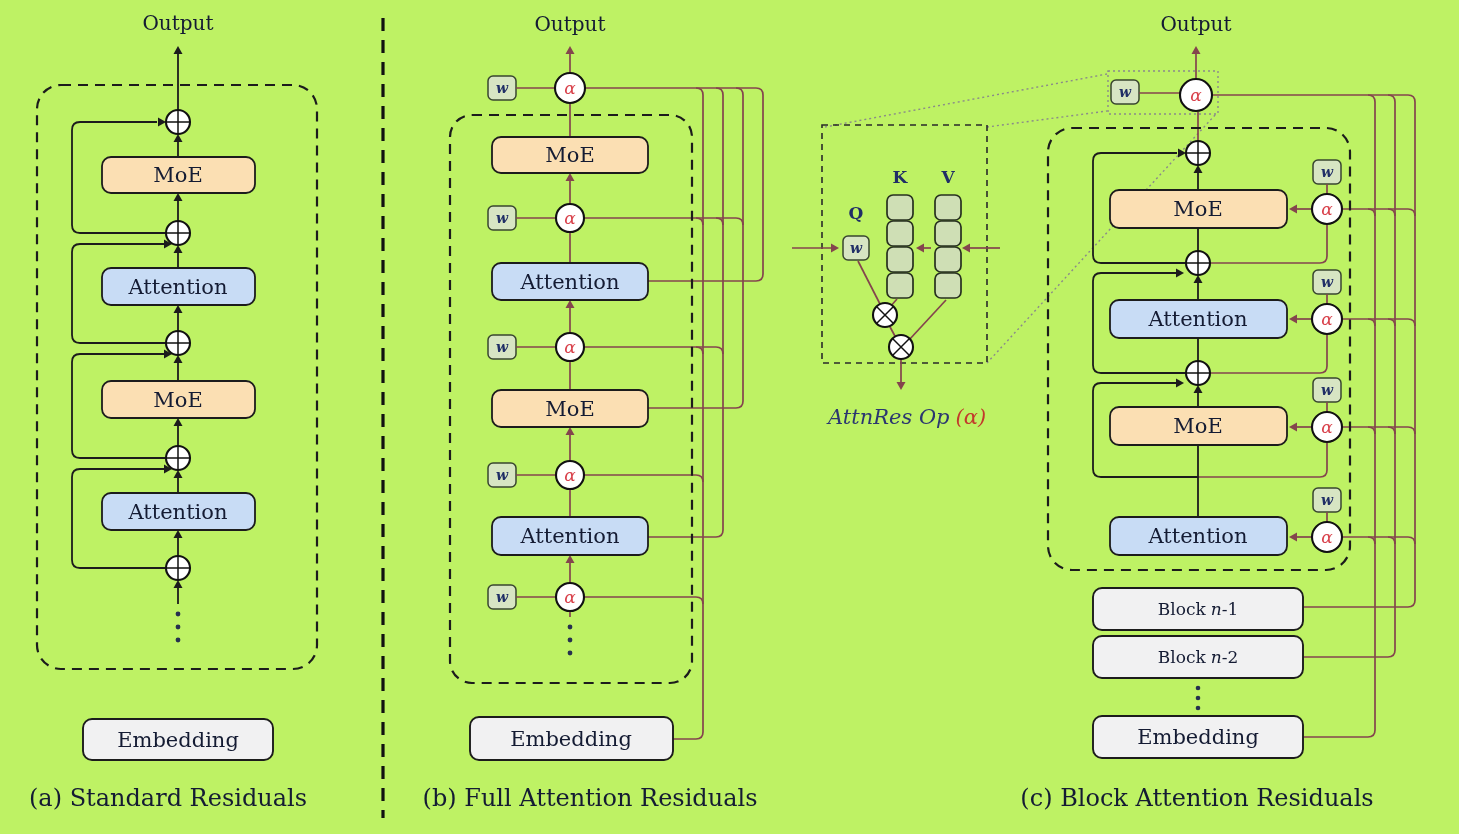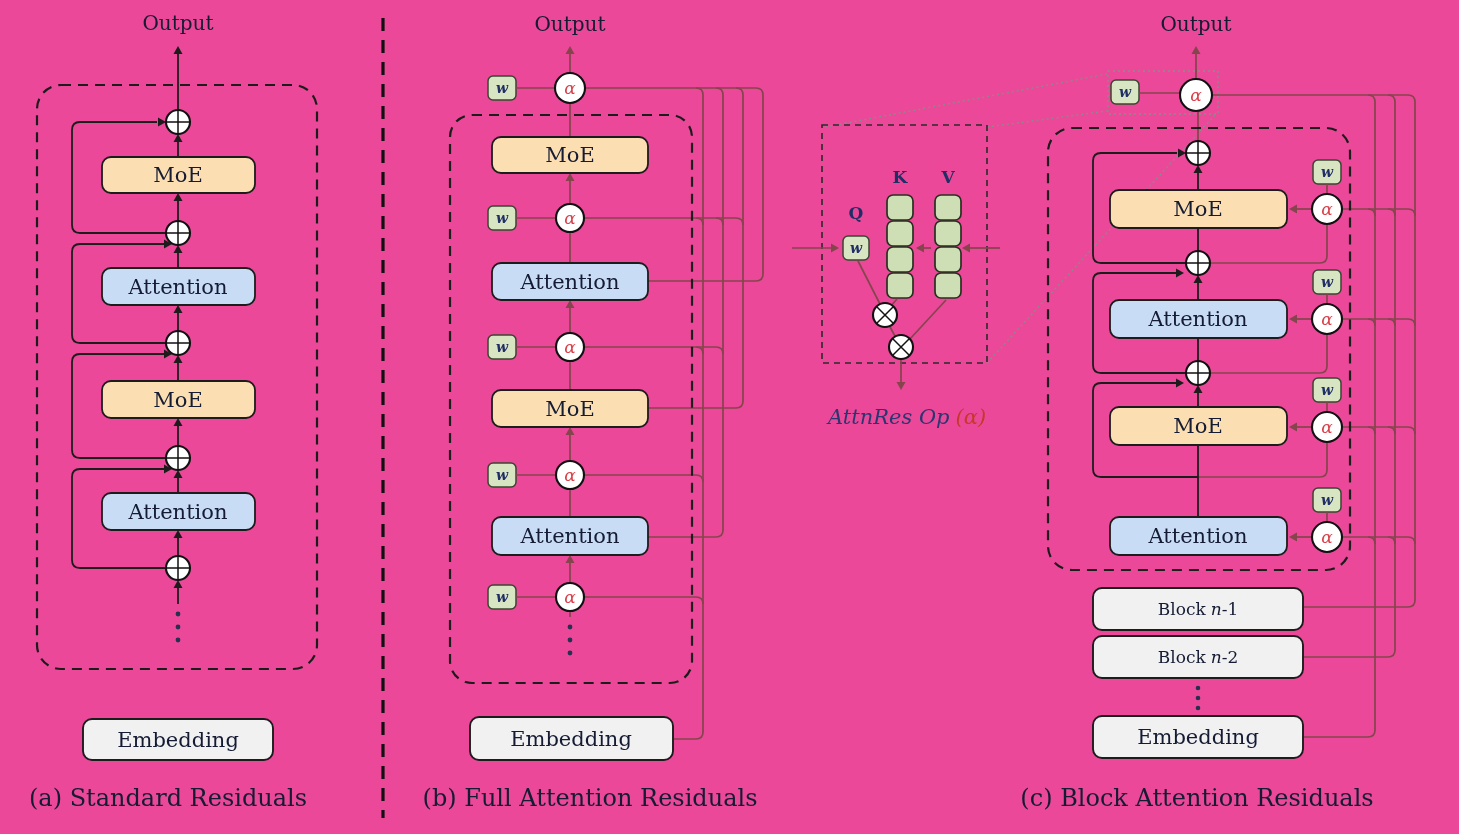--- a/index.html
+++ b/index.html
@@ -1,16 +1,16 @@
 <!DOCTYPE html>
 <html><head>
 <meta charset="utf-8">
 <style>
   html,body{margin:0;padding:0;background:#ffffff;}
-  .stage{width:1459px;height:834px;position:relative;background:#ec4899;overflow:hidden;}
+  .stage{width:1459px;height:834px;position:relative;background:#bef264;overflow:hidden;}
   svg{display:block;}
   text{font-family:"DejaVu Serif","Liberation Serif",serif;fill:#141b33;}
   .out{font-size:20px;}
   .lbl{font-size:21px;}
   .lblsm{font-size:17px;}
   .cap{font-size:24px;}
   .alpha{font-size:17px;font-style:italic;fill:#d8404a;}
   .wg{font-size:14px;font-weight:bold;font-style:italic;fill:#202e66;}
   .qkv{font-size:17px;font-weight:bold;fill:#202e66;}
   .attnres{font-size:21px;font-style:italic;fill:#2b3670;}

